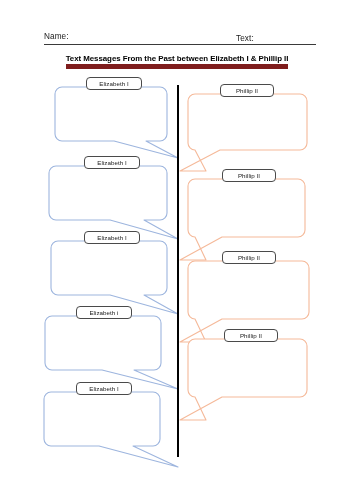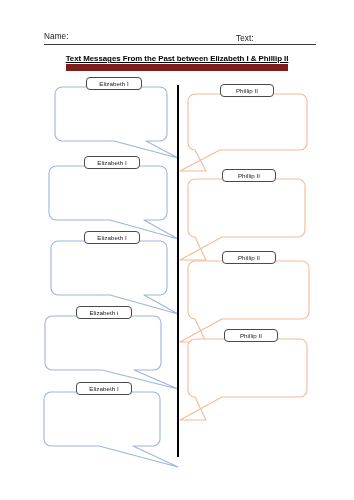--- a/index.html
+++ b/index.html
@@ -52,23 +52,22 @@
     left: 0;
     top: 54px;
     width: 354px;
     text-align: center;
     font-size: 7.9px;
     font-weight: bold;
     color: #000000;
     letter-spacing: -0.05px;
   }
   .title span {
-    border-bottom: 7px solid #7f1d1d;
+    border-bottom: 5px solid #7f1d1d;
     padding-bottom: 1px;
-    text-decoration: underline;
   }
 
   
   .divider {
     position: absolute;
     left: 177px;
     top: 85px;
     width: 2.2px;
     height: 372px;
     background: #000000;

